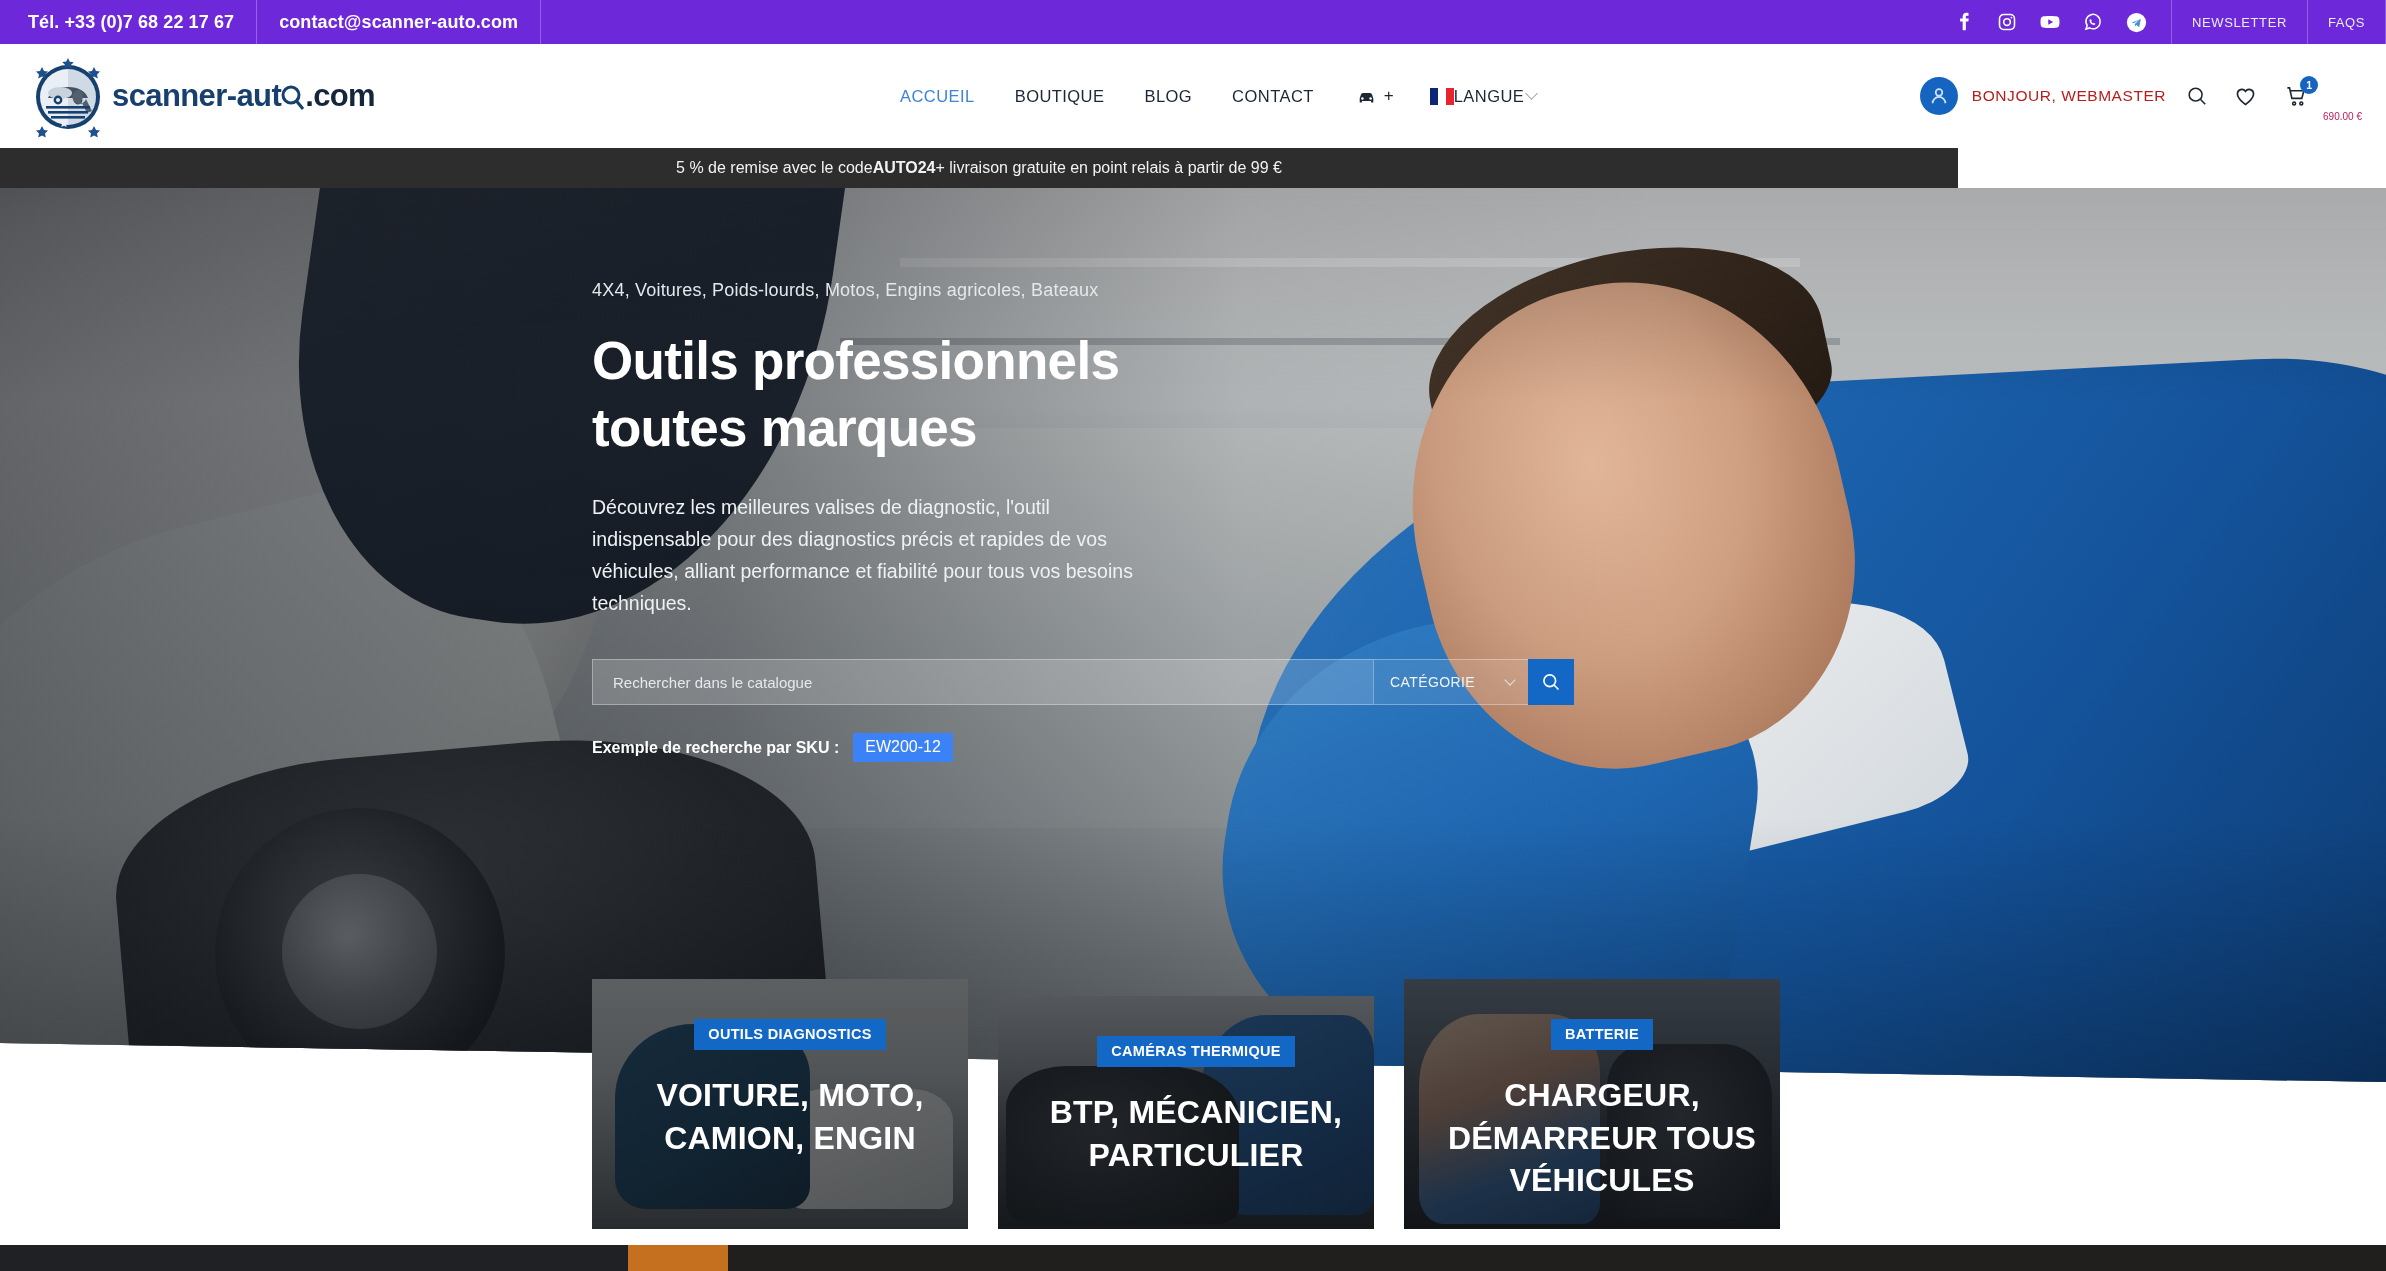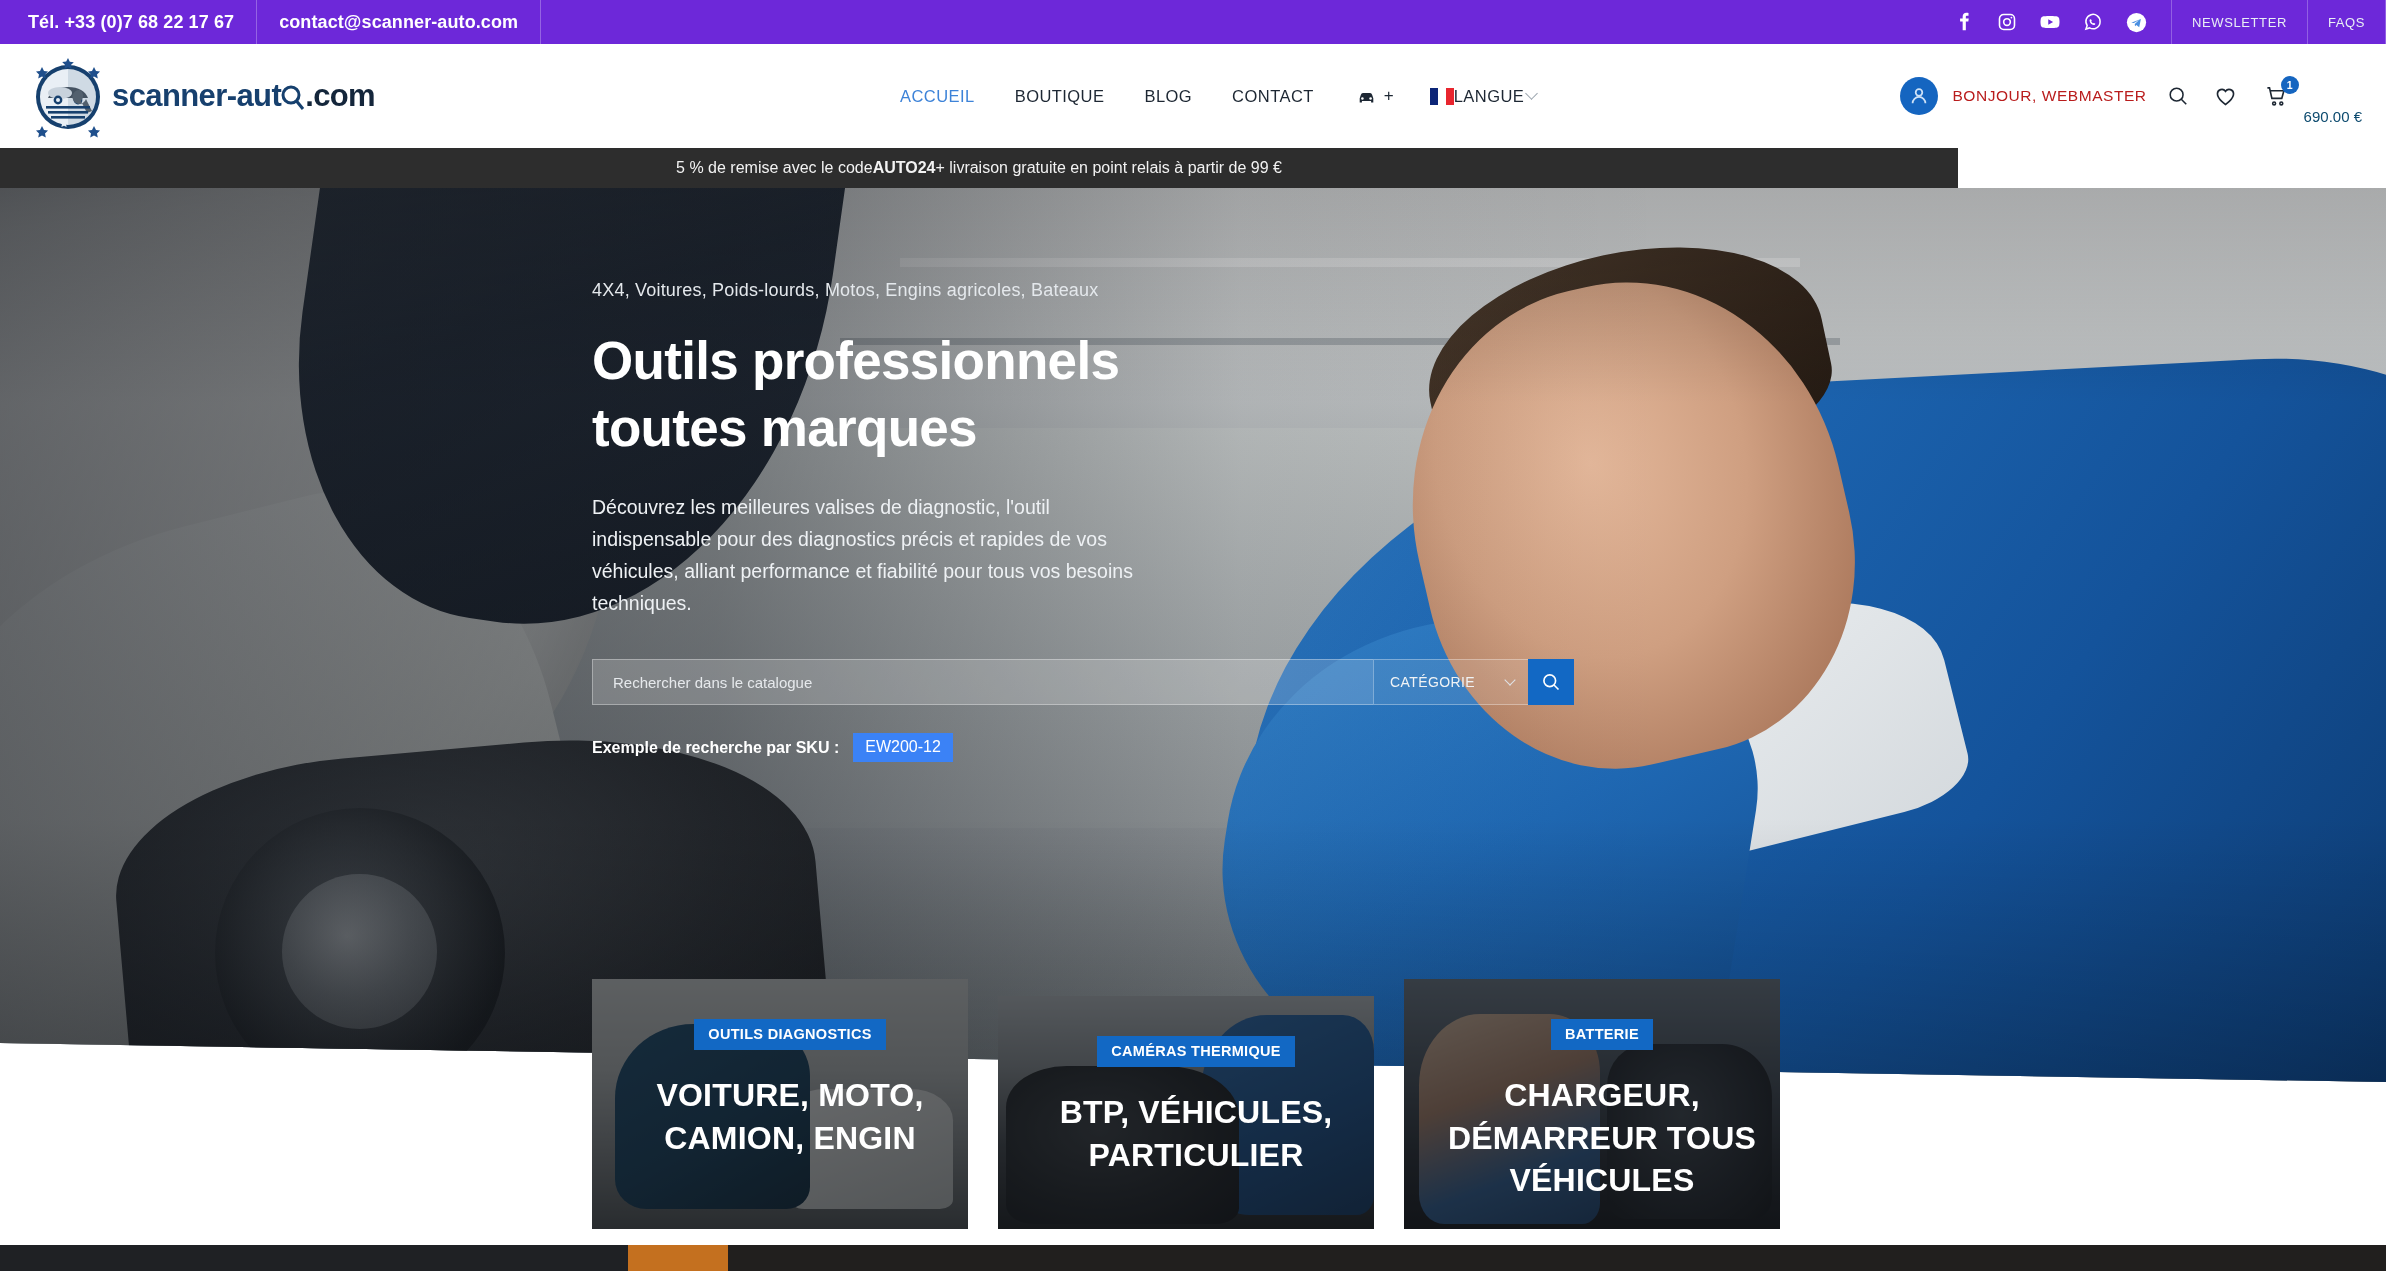--- a/index.html
+++ b/index.html
@@ -99,21 +99,21 @@
     display: flex; align-items: center; justify-content: center; flex: none;
   }
   .greet { font-size: 15.5px; letter-spacing: .55px; color: #b91c1c; margin-left: 14px; white-space: nowrap; }
   .tool-ic { width: 34px; height: 34px; display: flex; align-items: center; justify-content: center; margin-left: 14px; color:#1d2733;}
   .cart-wrap { position: relative; width: 36px; height: 36px; margin-left: 16px; display:flex; align-items:center; justify-content:center;}
   .cart-badge {
     position: absolute; top: -2px; right: -4px; width: 18px; height: 18px; border-radius: 50%;
     background: #1565c0; color: #fff; font-size: 10.5px; font-weight: bold;
     display: flex; align-items: center; justify-content: center;
   }
-  .cart-total { font-size: 15px; color: #0c4a6e; margin-left: 9px; white-space: nowrap; margin-top: 41px; }
+  .cart-total { font-size: 10px; color: #be185d; margin-left: 9px; white-space: nowrap; margin-top: 41px; }
 
   
   .promo {
     position: absolute; top: 148px; left: 0; width: 1958px; height: 40px;
     background: #2d2d2d; color: #f2f2f2;
     display: flex; align-items: center; justify-content: center;
     font-size: 16px; z-index: 25;
   }
   .promo b { font-weight: bold; }
 
@@ -519,21 +519,21 @@
         <span class="cbadge">OUTILS DIAGNOSTICS</span>
         <span class="ctitle">VOITURE, MOTO, CAMION, ENGIN</span>
       </span>
     </a>
 
     <a class="card" style="left:998px;top:996px;width:376px;height:233px;">
       <span class="cimg ph2"></span>
       <span class="cscrim"></span>
       <span class="cinner">
         <span class="cbadge">CAMÉRAS THERMIQUE</span>
-        <span class="ctitle">BTP, VÉHICULES, PARTICULIER</span>
+        <span class="ctitle">BTP, MÉCANICIEN, PARTICULIER</span>
       </span>
     </a>
 
     <a class="card" style="left:1404px;top:979px;width:376px;height:250px;">
       <span class="cimg ph3"></span>
       <span class="cscrim"></span>
       <span class="cinner">
         <span class="cbadge">BATTERIE</span>
         <span class="ctitle">CHARGEUR, DÉMARREUR TOUS VÉHICULES</span>
       </span>

